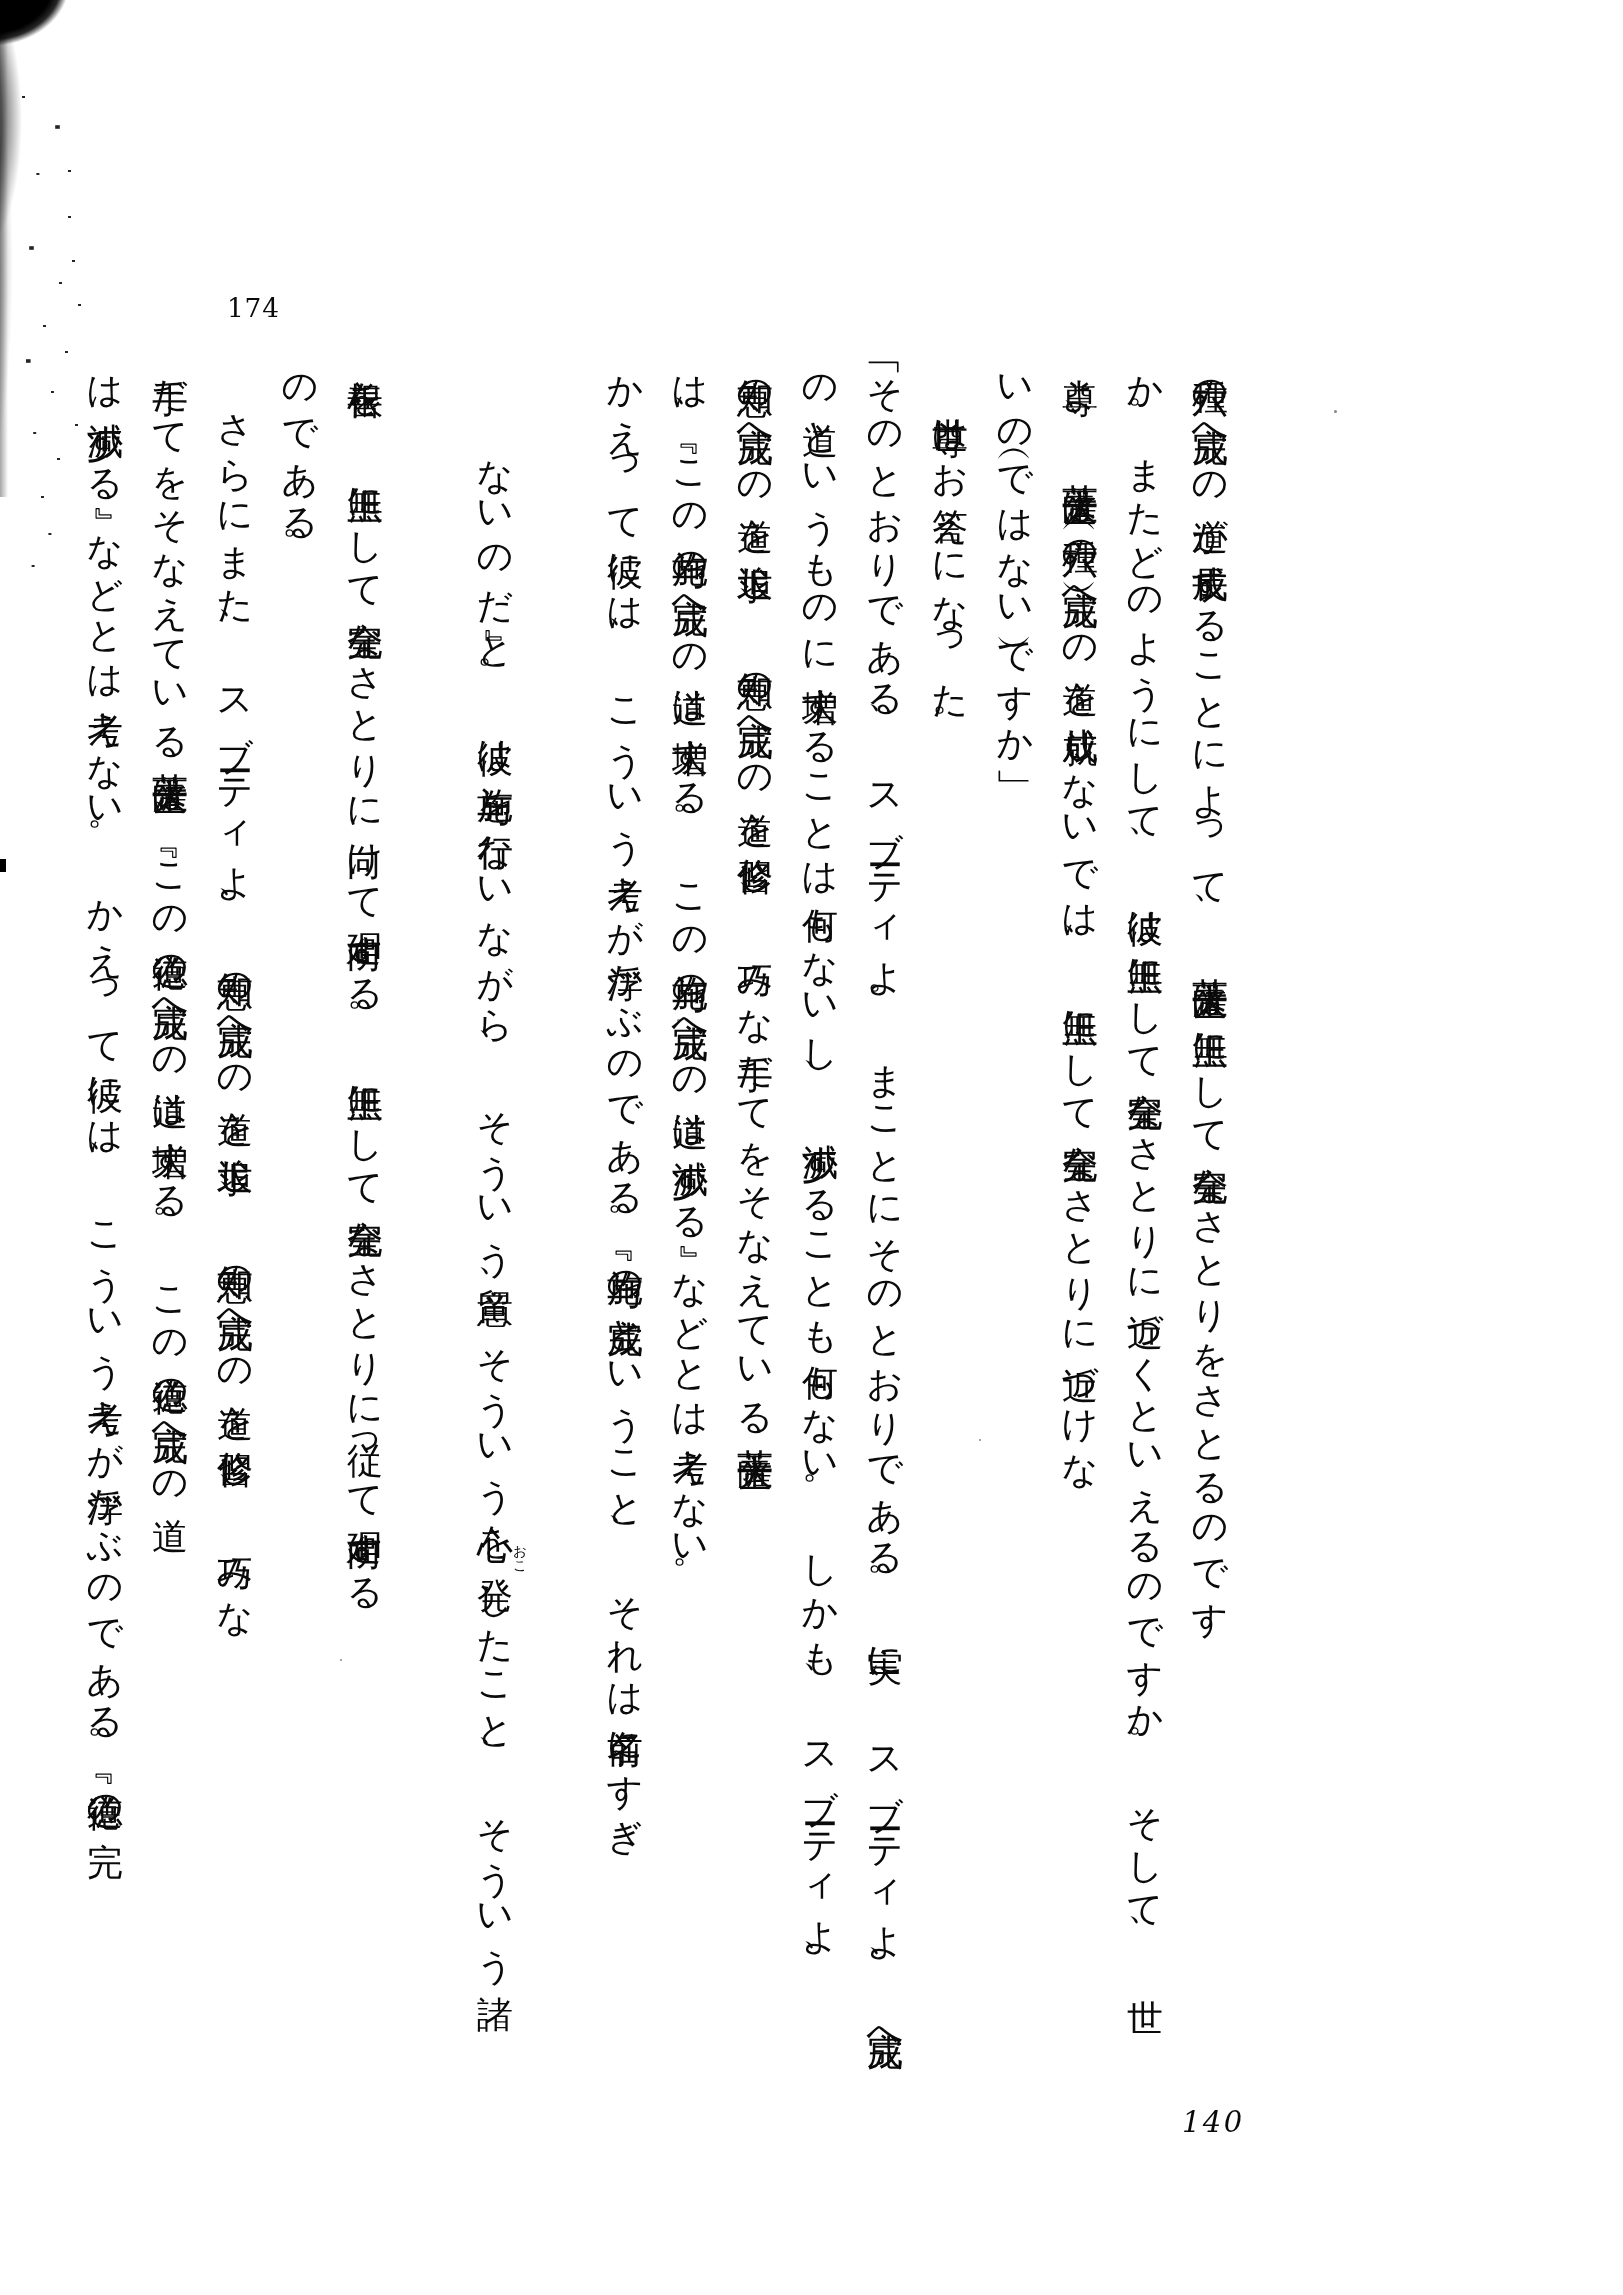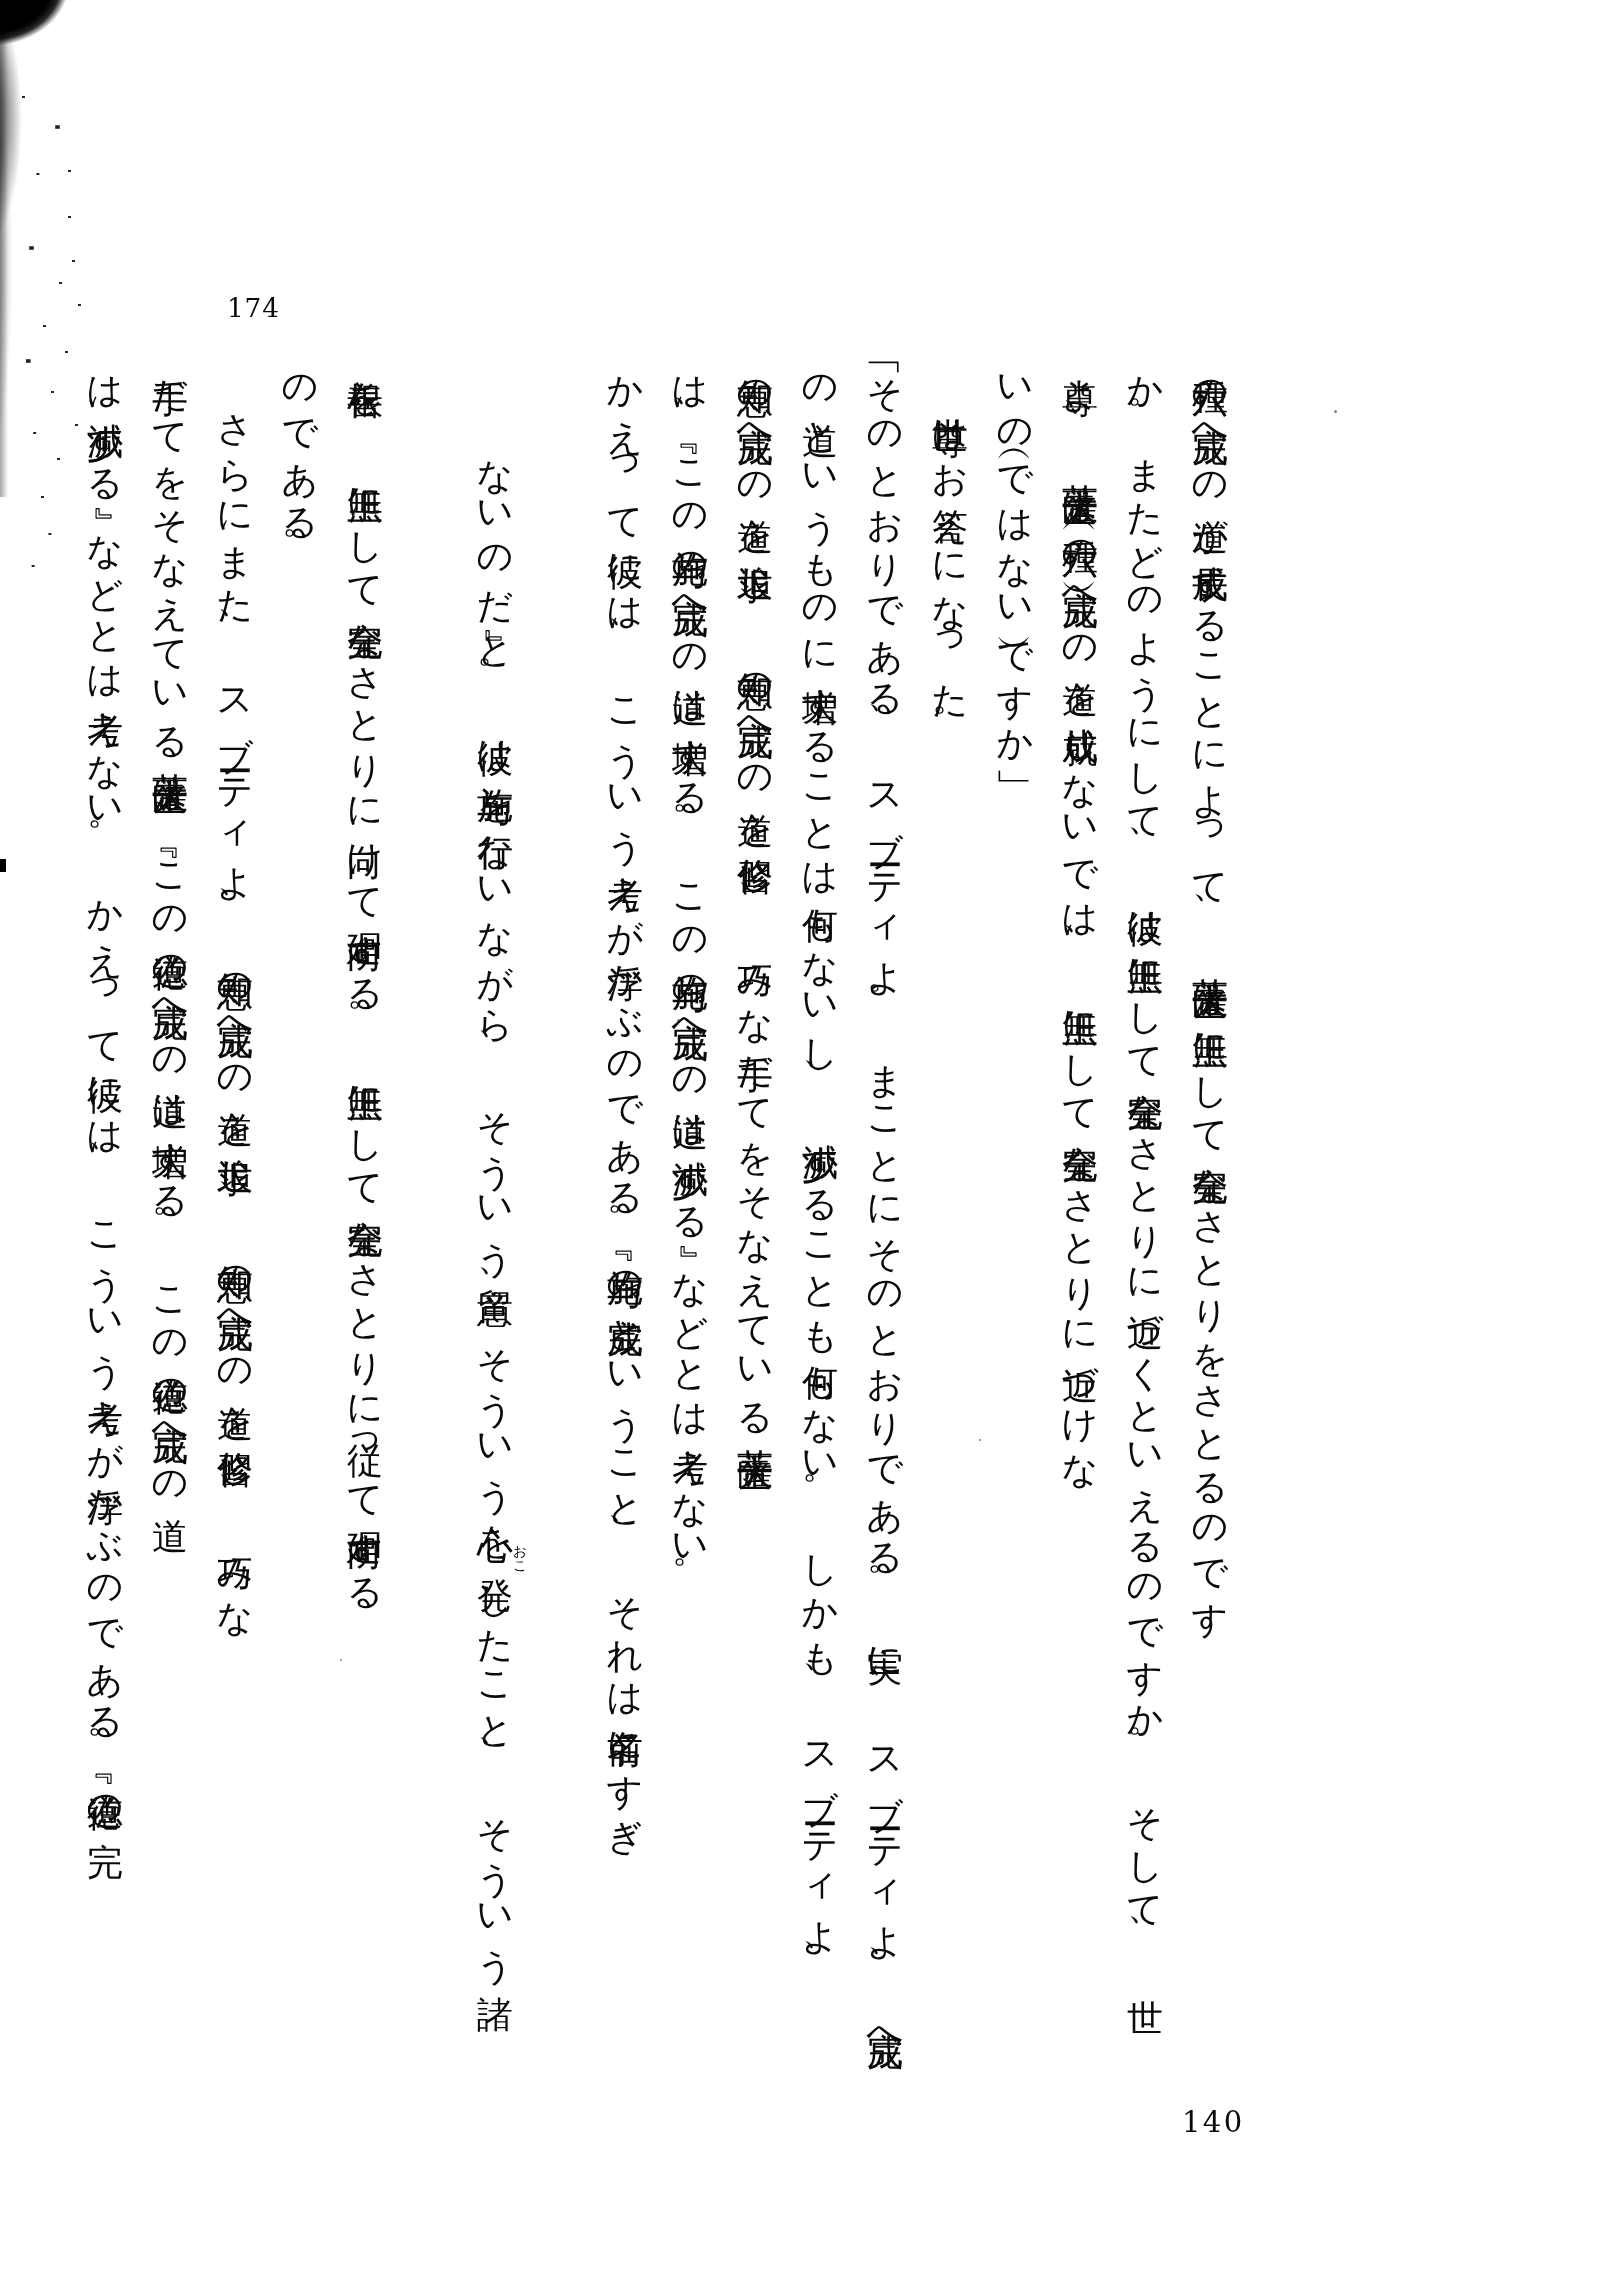--- a/index.html
+++ b/index.html
@@ -50,20 +50,21 @@
     top: 292px;
     font-size: 26.4px;
     letter-spacing: 0.8px;
     font-family: "DejaVu Serif", serif;
   }
   .pn-bottom {
     position: absolute;
     left: 1182px;
     top: 2105px;
     font-size: 29px;
+    font-style: italic;
     letter-spacing: 2.4px;
     font-family: "DejaVu Serif", serif;
   }
 
   
   .corner-noise {
     position: absolute;
     left: 0;
     top: 0;
     width: 112px;

